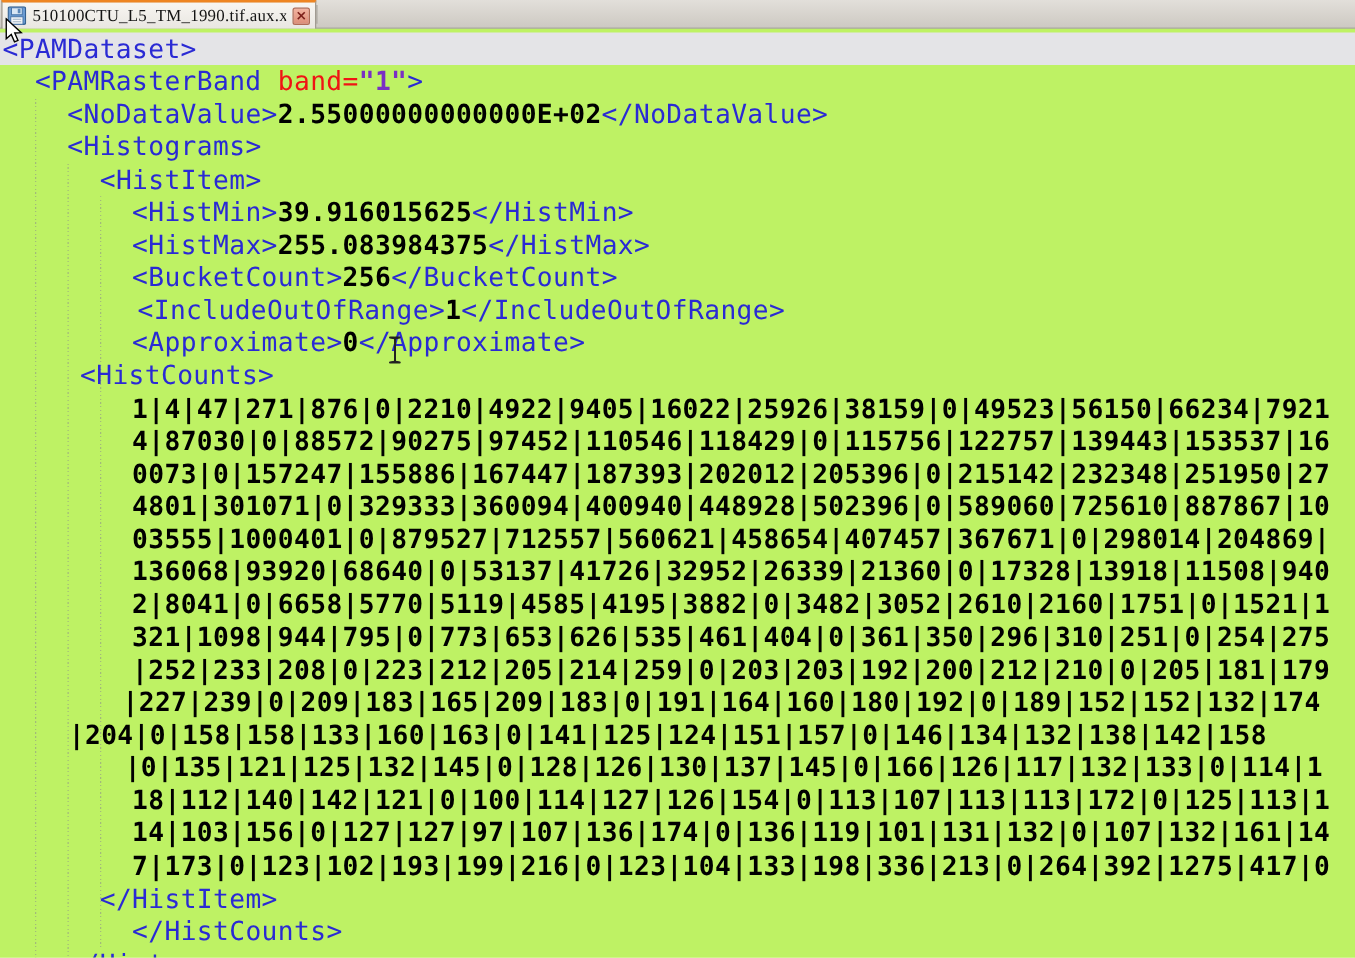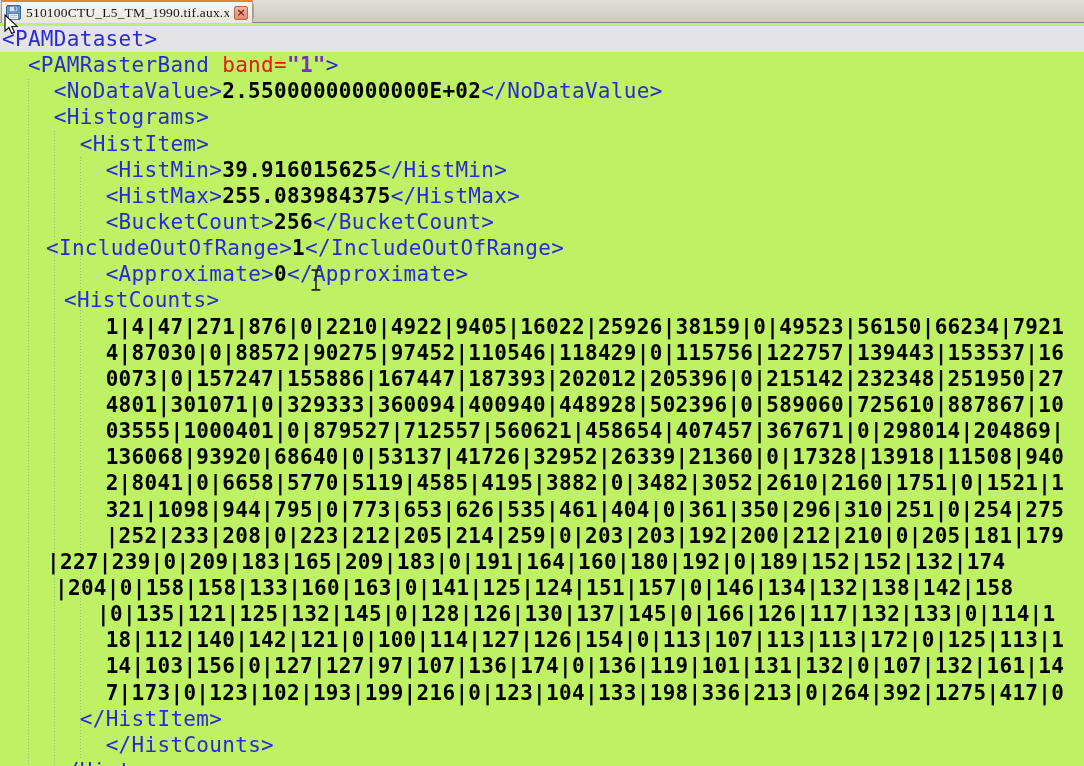--- a/index.html
+++ b/index.html
@@ -79,35 +79,35 @@
   <div class="guide" style="left:54px;top:108px;bottom:0;"></div>
   <div class="guide" style="left:80px;top:134px;height:601px;"></div>
 <div class="line hl" style="padding-left: 2px;"><span class="c-tag">&lt;PAMDataset&gt;</span></div>
     <div class="line" style="padding-left: 27.92px;"><span class="c-tag">&lt;PAMRasterBand </span><span class="c-attr">band</span><span class="c-eq">=</span><span class="c-str">"1"</span><span class="c-tag">&gt;</span></div>
     <div class="line" style="padding-left: 53.84px;"><span class="c-tag">&lt;NoDataValue&gt;</span><span class="c-text">2.55000000000000E+02</span><span class="c-tag">&lt;/NoDataValue&gt;</span></div>
     <div class="line" style="padding-left: 53.84px;"><span class="c-tag">&lt;Histograms&gt;</span></div>
     <div class="line" style="padding-left: 79.76px;"><span class="c-tag">&lt;HistItem&gt;</span></div>
     <div class="line" style="padding-left: 105.68px;"><span class="c-tag">&lt;HistMin&gt;</span><span class="c-text">39.916015625</span><span class="c-tag">&lt;/HistMin&gt;</span></div>
     <div class="line" style="padding-left: 105.68px;"><span class="c-tag">&lt;HistMax&gt;</span><span class="c-text">255.083984375</span><span class="c-tag">&lt;/HistMax&gt;</span></div>
     <div class="line" style="padding-left: 105.68px;"><span class="c-tag">&lt;BucketCount&gt;</span><span class="c-text">256</span><span class="c-tag">&lt;/BucketCount&gt;</span></div>
-    <div class="line" style="padding-left: 46px;"><span class="c-tag">&lt;IncludeOutOfRange&gt;</span><span class="c-text">1</span><span class="c-tag">&lt;/IncludeOutOfRange&gt;</span></div>
+    <div class="line" style="padding-left: 110px;"><span class="c-tag">&lt;IncludeOutOfRange&gt;</span><span class="c-text">1</span><span class="c-tag">&lt;/IncludeOutOfRange&gt;</span></div>
     <div class="line" style="padding-left: 105.68px;"><span class="c-tag">&lt;Approximate&gt;</span><span class="c-text">0</span><span class="c-tag">&lt;/Approximate&gt;</span></div>
     <div class="line" style="padding-left: 64px;"><span class="c-tag">&lt;HistCounts&gt;</span></div>
     <div class="line" style="padding-left: 105.68px;"><span class="c-text">1|4|47|271|876|0|2210|4922|9405|16022|25926|38159|0|49523|56150|66234|7921</span></div>
     <div class="line" style="padding-left: 105.68px;"><span class="c-text">4|87030|0|88572|90275|97452|110546|118429|0|115756|122757|139443|153537|16</span></div>
     <div class="line" style="padding-left: 105.68px;"><span class="c-text">0073|0|157247|155886|167447|187393|202012|205396|0|215142|232348|251950|27</span></div>
     <div class="line" style="padding-left: 105.68px;"><span class="c-text">4801|301071|0|329333|360094|400940|448928|502396|0|589060|725610|887867|10</span></div>
     <div class="line" style="padding-left: 105.68px;"><span class="c-text">03555|1000401|0|879527|712557|560621|458654|407457|367671|0|298014|204869|</span></div>
     <div class="line" style="padding-left: 105.68px;"><span class="c-text">136068|93920|68640|0|53137|41726|32952|26339|21360|0|17328|13918|11508|940</span></div>
     <div class="line" style="padding-left: 105.68px;"><span class="c-text">2|8041|0|6658|5770|5119|4585|4195|3882|0|3482|3052|2610|2160|1751|0|1521|1</span></div>
     <div class="line" style="padding-left: 105.68px;"><span class="c-text">321|1098|944|795|0|773|653|626|535|461|404|0|361|350|296|310|251|0|254|275</span></div>
     <div class="line" style="padding-left: 105.68px;"><span class="c-text">|252|233|208|0|223|212|205|214|259|0|203|203|192|200|212|210|0|205|181|179</span></div>
-    <div class="line" style="padding-left: 47px;"><span class="c-text">|227|239|0|209|183|165|209|183|0|191|164|160|180|192|0|189|152|152|132|174</span></div>
+    <div class="line" style="padding-left: 98px;"><span class="c-text">|227|239|0|209|183|165|209|183|0|191|164|160|180|192|0|189|152|152|132|174</span></div>
     <div class="line" style="padding-left: 55px;"><span class="c-text">|204|0|158|158|133|160|163|0|141|125|124|151|157|0|146|134|132|138|142|158</span></div>
-    <div class="line" style="padding-left: 97px;"><span class="c-text">|0|135|121|125|132|145|0|128|126|130|137|145|0|166|126|117|132|133|0|114|1</span></div>
+    <div class="line" style="padding-left: 74px; text-align: center;"><span class="c-text">|0|135|121|125|132|145|0|128|126|130|137|145|0|166|126|117|132|133|0|114|1</span></div>
     <div class="line" style="padding-left: 105.68px;"><span class="c-text">18|112|140|142|121|0|100|114|127|126|154|0|113|107|113|113|172|0|125|113|1</span></div>
     <div class="line" style="padding-left: 105.68px;"><span class="c-text">14|103|156|0|127|127|97|107|136|174|0|136|119|101|131|132|0|107|132|161|14</span></div>
     <div class="line" style="padding-left: 105.68px;"><span class="c-text">7|173|0|123|102|193|199|216|0|123|104|133|198|336|213|0|264|392|1275|417|0</span></div>
     <div class="line" style="padding-left: 79.76px;"><span class="c-tag">&lt;/HistItem&gt;</span></div>
     <div class="line" style="padding-left: 105.68px;"><span class="c-tag">&lt;/HistCounts&gt;</span></div>
     <div class="line" style="padding-left: 53.84px;"><span class="c-tag">&lt;/Histograms&gt;</span></div>
   </div>
 
 <svg class="cursor" style="left:3px;top:14px" width="17" height="24" viewBox="0 0 17 24">
   <polygon points="2,1 2,17 6,13.5 8.6,19.5 11.4,18.3 8.8,12.4 14,12.2" fill="#ffffff" stroke="#000000" stroke-width="1.1"></polygon>

